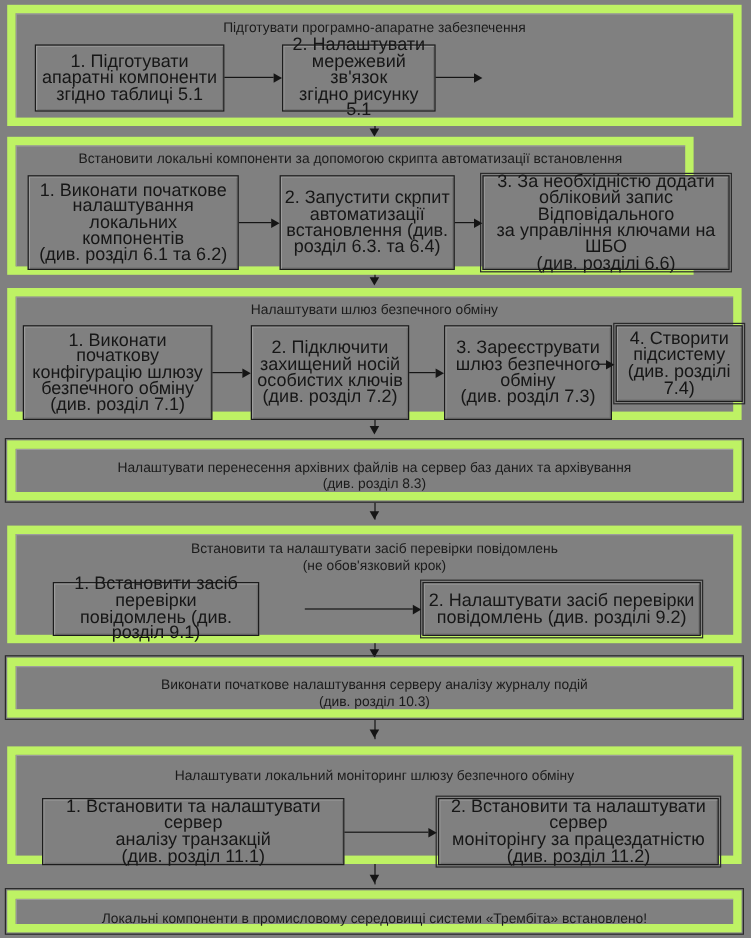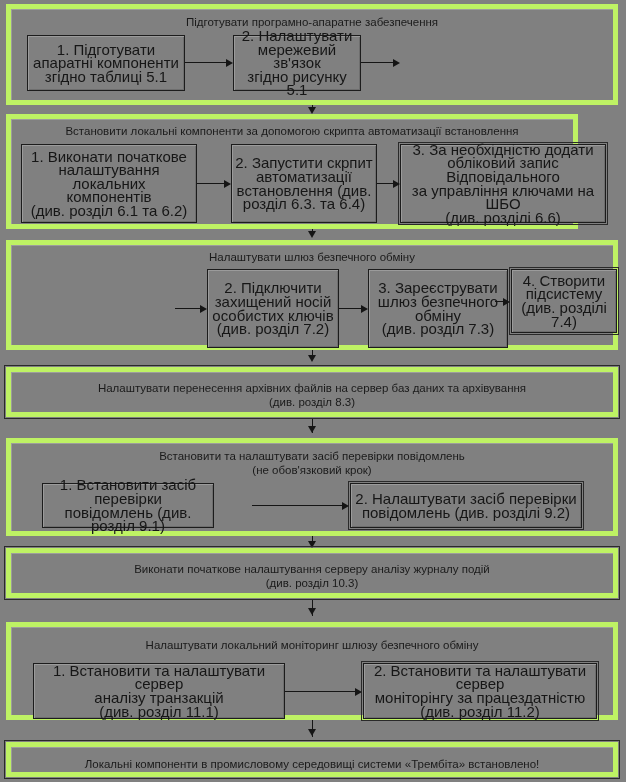--- a/index.html
+++ b/index.html
@@ -19,21 +19,21 @@
     position: absolute;
     left: 0; top: 0;
     width: 626px;
     height: 782px;
   }
   
   .group {
     position: absolute;
     box-sizing: border-box;
     background: #808080;
-    border: 5px solid #bef264;
+    border: 7px solid #bef264;
     box-shadow: 1px 1px 0 0 #9d9d9d inset;
   }
   .group > .group-title {
     position: absolute;
     left: 4px;
     right: 4px;
     text-align: center;
     font-size: 11.5px;
     line-height: 13.5px;
     color: #1a1a1a;
@@ -130,20 +130,24 @@
     <div class="arrow-right" style="left:213px; top:61px;"></div>
     <div class="conn h" style="left:366px; top:64px; width:17px;"></div>
     <div class="arrow-right" style="left:382px; top:61px;"></div>
   </div>
 
   <div class="conn v" style="left:312px; top:229px; height:6px;"></div>
   <div class="arrow-down" style="left:308px; top:231px;"></div>
 
   <div class="group" style="left:6px; top:240px; width:612px; height:110px;">
     <div class="group-title" style="top:6px;">Налаштувати шлюз безпечного обміну</div>
+    <div class="node" style="left:6px; top:24px; width:158px; height:79px;">1. Виконати початкову
+конфігурацію  шлюзу
+безпечного обміну
+(див. розділ 7.1)</div>
     <div class="node" style="left:196px; top:24px; width:132px; height:79px;">2. Підключити
 захищений носій
 особистих ключів
 (див. розділ 7.2)</div>
     <div class="node" style="left:357px; top:24px; width:140px; height:79px;">3.  Зареєструвати
 шлюз безпечного
 обміну
 (див. розділ 7.3)</div>
     <div class="node dbl" style="left:500px; top:24px; width:106px; height:64px;text-align:center;">4. Створити
 підсистему

